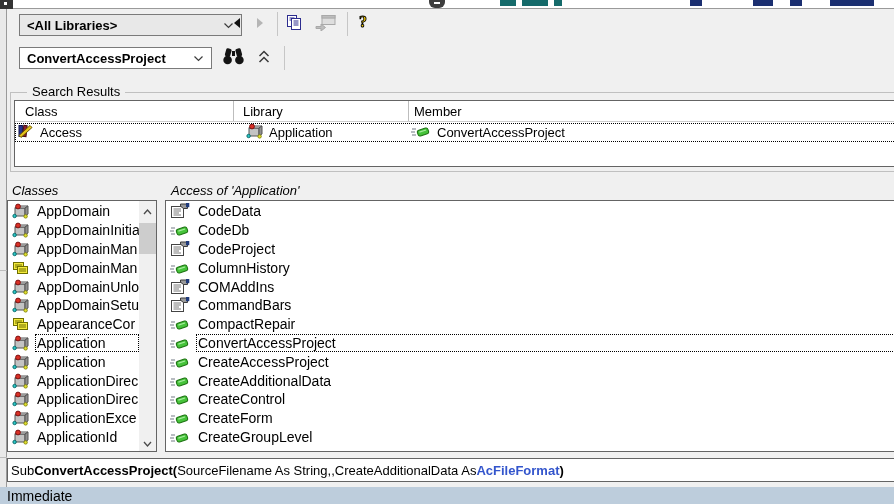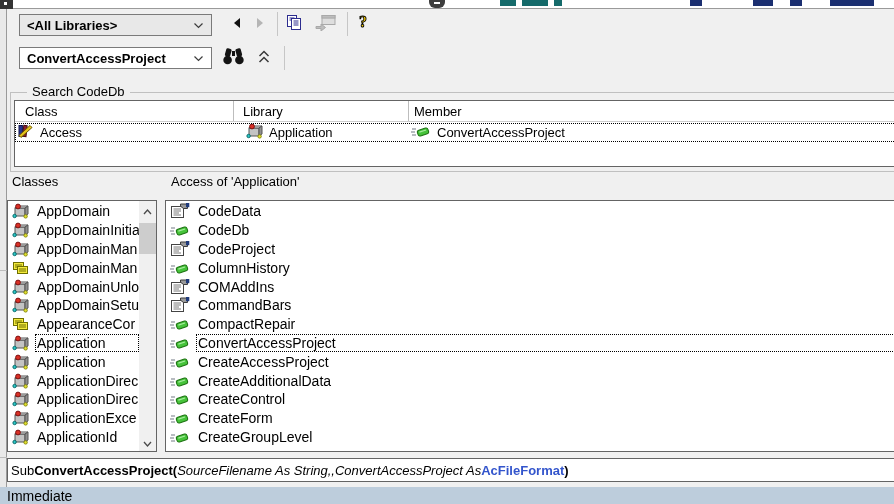--- a/index.html
+++ b/index.html
@@ -33,41 +33,41 @@
   .lv-header .hc.c2{padding-left:10px;}
   .lv-header .hc.c3{border-right:none;padding-left:5px;}
   .lv-row{display:grid;grid-template-columns:219px 175px 1fr;height:19px;font-size:13px;margin-top:1px;}
   .lv-row .cell{display:flex;align-items:center;gap:6px;overflow:hidden;white-space:nowrap;}
   .lv-row .cell.c1{padding-left:2px;text-align:center;}
   .lv-row .cell.c2{padding-left:12px;}
   .lv-row .cell.c3{padding-left:2px;}
   .lv-row.selected{outline:1px dotted #000;outline-offset:-1px;}
 
   
-  .pane-label{position:absolute;top:172px;height:18px;display:flex;align-items:center;font-size:13px;}
+  .pane-label{position:absolute;top:181px;height:18px;display:flex;align-items:center;font-size:13px;font-style:italic;}
   .listbox{position:absolute;top:200px;height:252px;background:#fff;border:1px solid #646464;box-sizing:border-box;overflow:hidden;padding-top:1px;}
   .lb-rows{display:flex;flex-direction:column;}
   .lb-row{flex:0 0 18.8px;height:18.8px;display:flex;align-items:center;font-size:14px;}
   .lb-row .ic{flex:0 0 auto;margin:0 6px 0 4px;display:flex;}
   .lb-row .txt{flex:1 1 auto;white-space:nowrap;overflow:hidden;padding:1px 2px;}
   .lb-row.selected .txt{outline:1px dotted #000;outline-offset:-1px;}
   #classes-list .lb-rows{margin-right:17px;}
 
   
   .vscroll{position:absolute;top:0;right:0;bottom:0;width:17px;background:#f0f0f0;display:flex;flex-direction:column;}
   .sbtn{flex:0 0 17px;display:flex;align-items:center;justify-content:center;}
   .strough{flex:1 1 auto;position:relative;}
   .sthumb{position:absolute;left:0;right:0;top:4px;height:31px;background:#cdcdcd;}
 
   
   .details{position:absolute;left:7px;top:458px;width:893px;height:24px;background:#fff;border:1px solid #646464;box-sizing:border-box;
            display:flex;align-items:center;padding-left:3px;font-size:13px;white-space:nowrap;overflow:hidden;}
   .seg-plain{}
   .seg-bold{font-weight:bold;}
-  .seg-italic{font-style:italic;}
+  .seg-italic{}
   .seg-link{font-weight:bold;color:#3355cc;}
 
   
   .immediate{position:absolute;left:0;top:487px;width:894px;height:17px;background:#bdcddc;display:flex;align-items:center;
              padding-left:7px;font-size:14px;box-sizing:border-box;}
 </style>
 </head>
 <body>
 
 <div class="screen">
@@ -84,21 +84,21 @@
     <div class="frag" style="left:753px;width:20px;background:#1b2f70;"></div>
     <div class="frag" style="left:790px;width:12px;background:#1b2f70;"></div>
     <div class="frag" style="left:830px;width:44px;background:#1b2f70;"></div>
   </div>
 
   <div class="left-strip">
     <div class="hline" style="top:261px;"></div>
     <div class="hline" style="top:448px;"></div>
   </div>
 
-  <div class="combo" style="left:19px;top:14px;width:193px;">
+  <div class="combo" style="left:19px;top:14px;width:223px;">
     <span>&lt;All Libraries&gt;</span>
     <span class="chev">
         <svg width="11" height="7" viewBox="0 0 11 7" fill="none" stroke="#3c3c3c" stroke-width="1.2">
           <polyline points="1.5,1.5 5.5,5.5 9.5,1.5"></polyline>
         </svg>
       </span>
   </div>
   <div class="tb-btn" style="left:227px;top:13px;width:20px;height:22px;">
     <span><svg width="10" height="12" viewBox="0 0 10 12">
           <polygon points="8,1 2,6 8,11" fill="#111111"></polygon>
@@ -156,21 +156,21 @@
   </div>
   <div class="tb-btn" style="left:251px;top:47px;width:25px;height:23px;">
     <span><svg width="16" height="16" viewBox="0 0 16 16" fill="none" stroke="#3a3a3a" stroke-width="1.5">
   <polyline points="3.5,7 8,2.5 12.5,7"></polyline>
   <polyline points="3.5,13 8,8.5 12.5,13"></polyline>
 </svg></span>
   </div>
   <div class="tb-sep" style="left:284px;top:46px;height:24px;"></div>
 
   <div class="groupbox">
-    <span class="group-label">Search CodeDb</span>
+    <span class="group-label">Search Results</span>
     <div class="listview">
       <div class="lv-header">
         <div class="hc c2">Class</div>
         <div class="hc c1">Library</div>
         <div class="hc c3">Member</div>
       </div>
       <div class="lv-row selected">
         <div class="cell c1">
           <span><svg width="17" height="16" viewBox="0 0 17 16">
   <rect x="2" y="2.5" width="3.4" height="11" fill="#27338f" stroke="#11174d"></rect>
@@ -597,21 +597,21 @@
         </div>
       </div>
   </div>
 
   <div class="details" id="signature">
       <span class="seg-plain">Sub </span>
       <span class="seg-bold">ConvertAccessProject(</span>
       <span class="seg-italic">SourceFilename As String</span>
       <span class="seg-italic">, </span>
       <span class="seg-italic">, </span>
-      <span class="seg-italic">ConvertAccessProject As </span>
+      <span class="seg-italic">CreateAdditionalData As </span>
       <span class="seg-link">AcFileFormat</span>
       <span class="seg-bold">)</span>
     </div>
 
   <div class="immediate">
     <span>Immediate</span>
   </div>
 
 </div>
 

